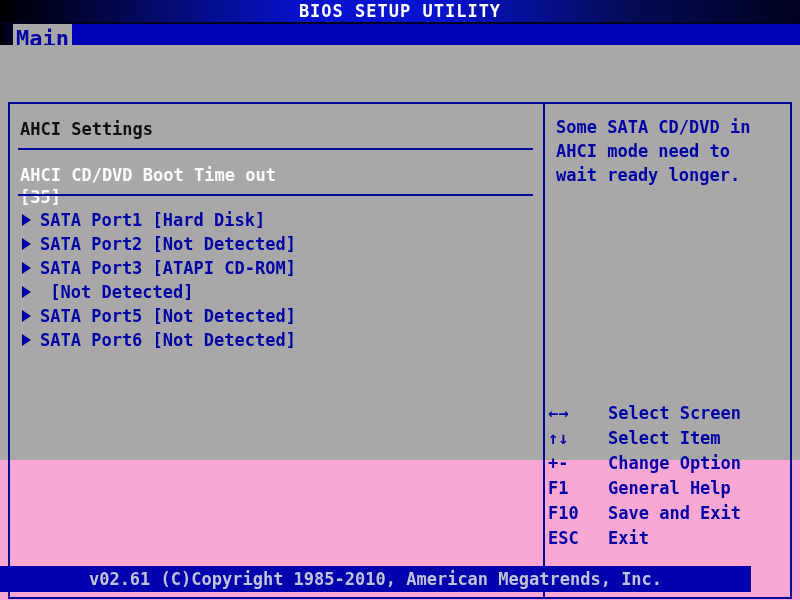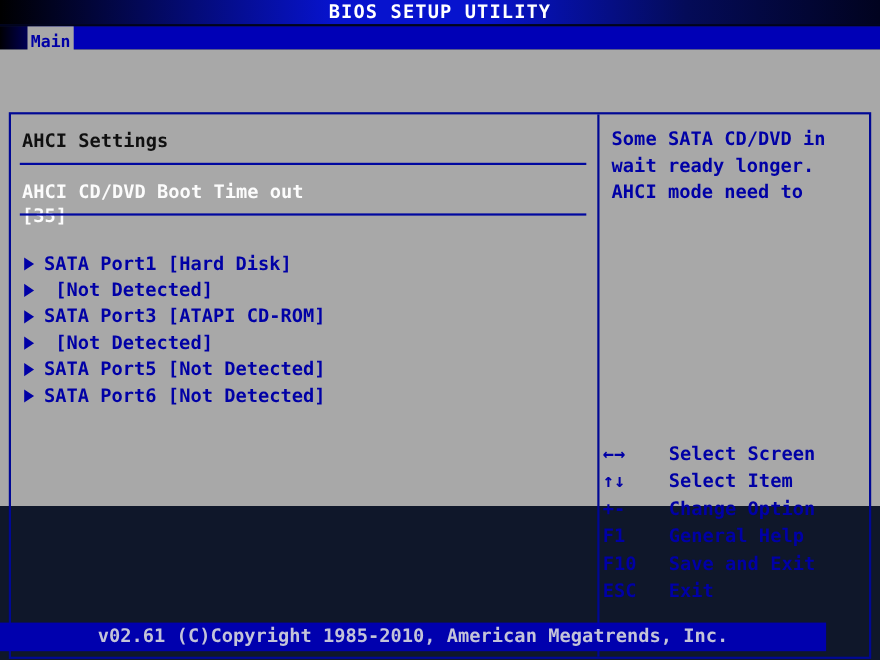--- a/index.html
+++ b/index.html
@@ -2,39 +2,39 @@
 <html><head>
 <meta charset="utf-8">
 <style>
   html,body{margin:0;padding:0;}
   body{
     width:800px;height:600px;background:#000;
     font-family:"DejaVu Sans Mono","Liberation Mono",monospace;
     font-weight:bold;
     -webkit-font-smoothing:none;
   }
-  .screen{position:relative;width:800px;height:600px;background:#0f172a;overflow:hidden;}
+  .screen{position:relative;width:800px;height:600px;background:#f9a8d4;overflow:hidden;}
 
   
   .titlebar{
     position:absolute;top:0;left:0;width:800px;height:22px;
     background:linear-gradient(90deg,#000000 0%,#0713ce 38%,#0713ce 55%,#040b58 78%,#01031f 100%);
     border-bottom:2px solid #00031e;
     text-align:center;
   }
   .titlebar .title{color:#ffffff;font-size:17px;line-height:22px;letter-spacing:1px;}
 
   
   .tabbar{
     position:absolute;top:24px;left:0;width:800px;height:21px;
     background:linear-gradient(90deg,#000004 0px,#0000b6 55px);
   }
   .tab{
-    position:absolute;left:25px;top:0;height:21px;line-height:21px;
-    padding:4px 3px;background:#a8a8a8;color:#0000a6;font-size:15px;cursor:default;
+    position:absolute;left:13px;top:0;height:21px;line-height:21px;
+    padding:4px 3px;background:#a8a8a8;color:#0000a6;font-size:22px;cursor:default;
   }
 
   
   .content-bg{position:absolute;top:45px;left:0;width:800px;height:415px;background:#a8a8a8;}
 
   
   .panel-box{
     position:absolute;top:57px;left:8px;width:784px;height:497px;
     box-sizing:border-box;border:2px solid #000894;
   }
@@ -43,21 +43,21 @@
   
   .heading{position:absolute;top:72px;left:20px;font-size:17px;line-height:24px;color:#101010;}
   .rule{position:absolute;left:18px;width:515px;height:2px;background:#0008a0;}
   .rule-1{top:103px;}
   .rule-2{top:149px;}
   .option-row{
     position:absolute;top:119px;left:20px;width:510px;display:flex;
     font-size:17px;line-height:22px;color:#fcfcfc;cursor:default;flex-direction:column;
   }
   .option-row .opt-label{width:310px;}
-  .port-list{position:absolute;top:163px;left:20px;width:510px;margin-top:20px;}
+  .port-list{position:absolute;top:163px;left:20px;width:510px;}
   .port-row{height:24px;display:flex;align-items:center;font-size:17px;color:#0000a6;cursor:default;}
   .tri{
     width:0;height:0;flex:0 0 auto;
     border-left:9px solid #0000a6;border-top:6px solid transparent;border-bottom:6px solid transparent;
     margin:0 9px 0 2px;
   }
 
   
   .help-text{position:absolute;top:70px;left:556px;width:226px;font-size:17px;line-height:24px;color:#0000a6;}
   .help-text div{white-space:nowrap;}
@@ -99,21 +99,21 @@
 
     <div class="rule rule-2"></div>
 
     <div class="port-list">
       <div class="port-row">
         <span class="tri"></span>
         <span>SATA Port1</span>&nbsp;<span>[Hard Disk]</span>
       </div>
       <div class="port-row">
         <span class="tri"></span>
-        &nbsp;<span>[Not Detected]</span>
+        <span>SATA Port2</span>&nbsp;<span>[Not Detected]</span>
       </div>
       <div class="port-row">
         <span class="tri"></span>
         <span>SATA Port3</span>&nbsp;<span>[ATAPI CD-ROM]</span>
       </div>
       <div class="port-row">
         <span class="tri"></span>
         &nbsp;<span>[Not Detected]</span>
       </div>
       <div class="port-row">
@@ -121,22 +121,22 @@
         <span>SATA Port5</span>&nbsp;<span>[Not Detected]</span>
       </div>
       <div class="port-row">
         <span class="tri"></span>
         <span>SATA Port6</span>&nbsp;<span>[Not Detected]</span>
       </div>
     </div>
 
     <div class="help-text">
       <div>Some SATA CD/DVD in</div>
+      <div>AHCI mode need to</div>
       <div>wait ready longer.</div>
-      <div>AHCI mode need to</div>
     </div>
 
     <div class="legend">
       <div class="legend-row">
         <span class="legend-key">←→</span>
         <span>Select Screen</span>
       </div>
       <div class="legend-row">
         <span class="legend-key">↑↓</span>
         <span>Select Item</span>

